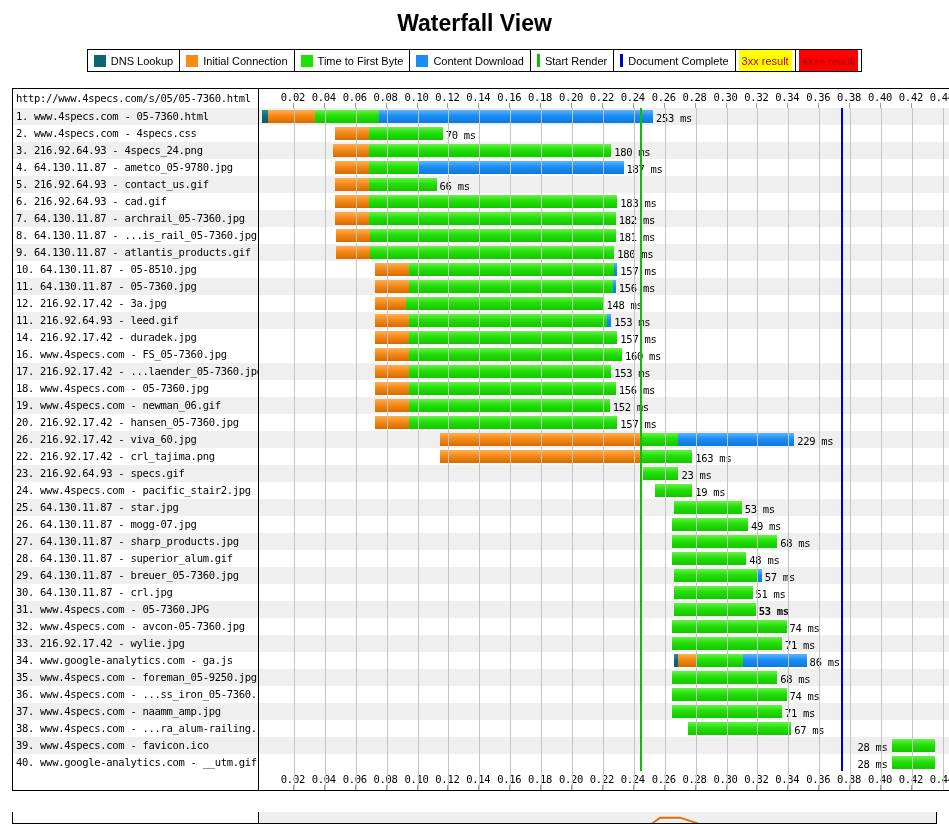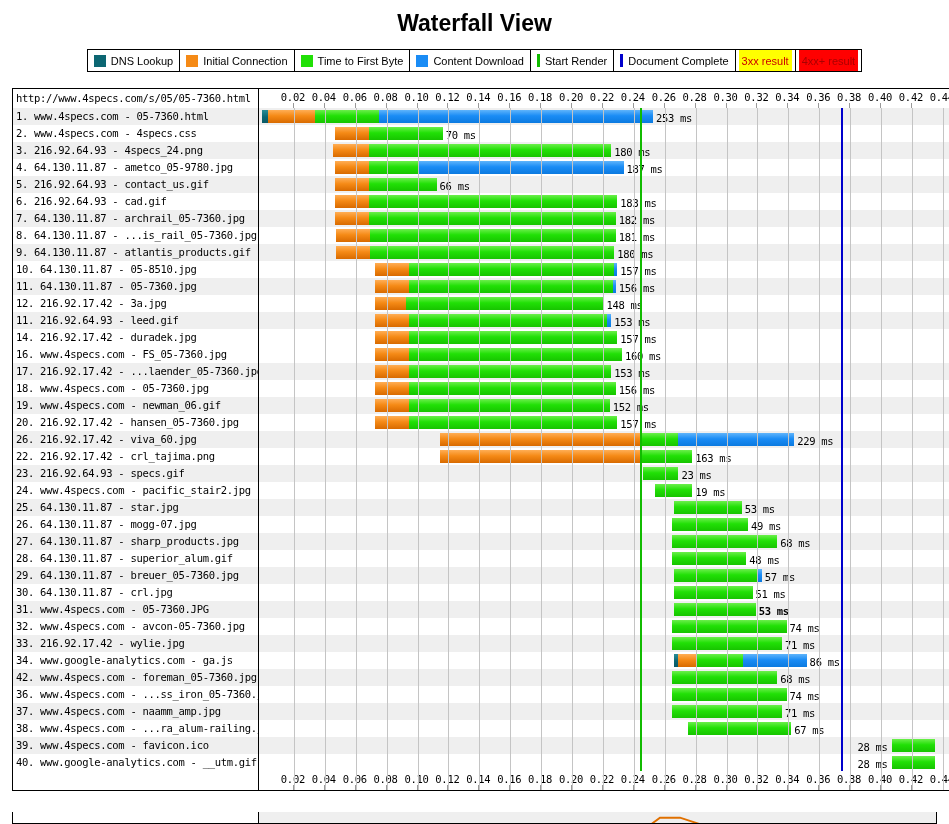--- a/index.html
+++ b/index.html
@@ -688,21 +688,21 @@
             <div class="bar-track">
               <div class="seg dns" style="left: 414.743px; width: 4.635px;"></div>
               <div class="seg conn" style="left: 419.377px; width: 18.54px;"></div>
               <div class="seg ttfb" style="left: 437.918px; width: 46.35px;"></div>
               <div class="seg dl" style="left: 484.267px; width: 63.345px;"></div>
               <div class="ms-label" style="left: 550.612px;">86 ms</div>
             </div>
           </div>
         </div>
         <div class="wf-row alt">
-          <div class="wf-label"> 42. www.4specs.com - foreman_05-7360.jpg</div>
+          <div class="wf-label"> 35. www.4specs.com - foreman_05-9250.jpg</div>
           <div class="wf-chart">
             <div class="bar-track">
               <div class="seg ttfb" style="left: 413.197px; width: 105.06px;"></div>
               <div class="ms-label" style="left: 521.258px;">68 ms</div>
             </div>
           </div>
         </div>
         <div class="wf-row">
           <div class="wf-label"> 36. www.4specs.com - ...ss_iron_05-7360.jpg</div>
           <div class="wf-chart">

